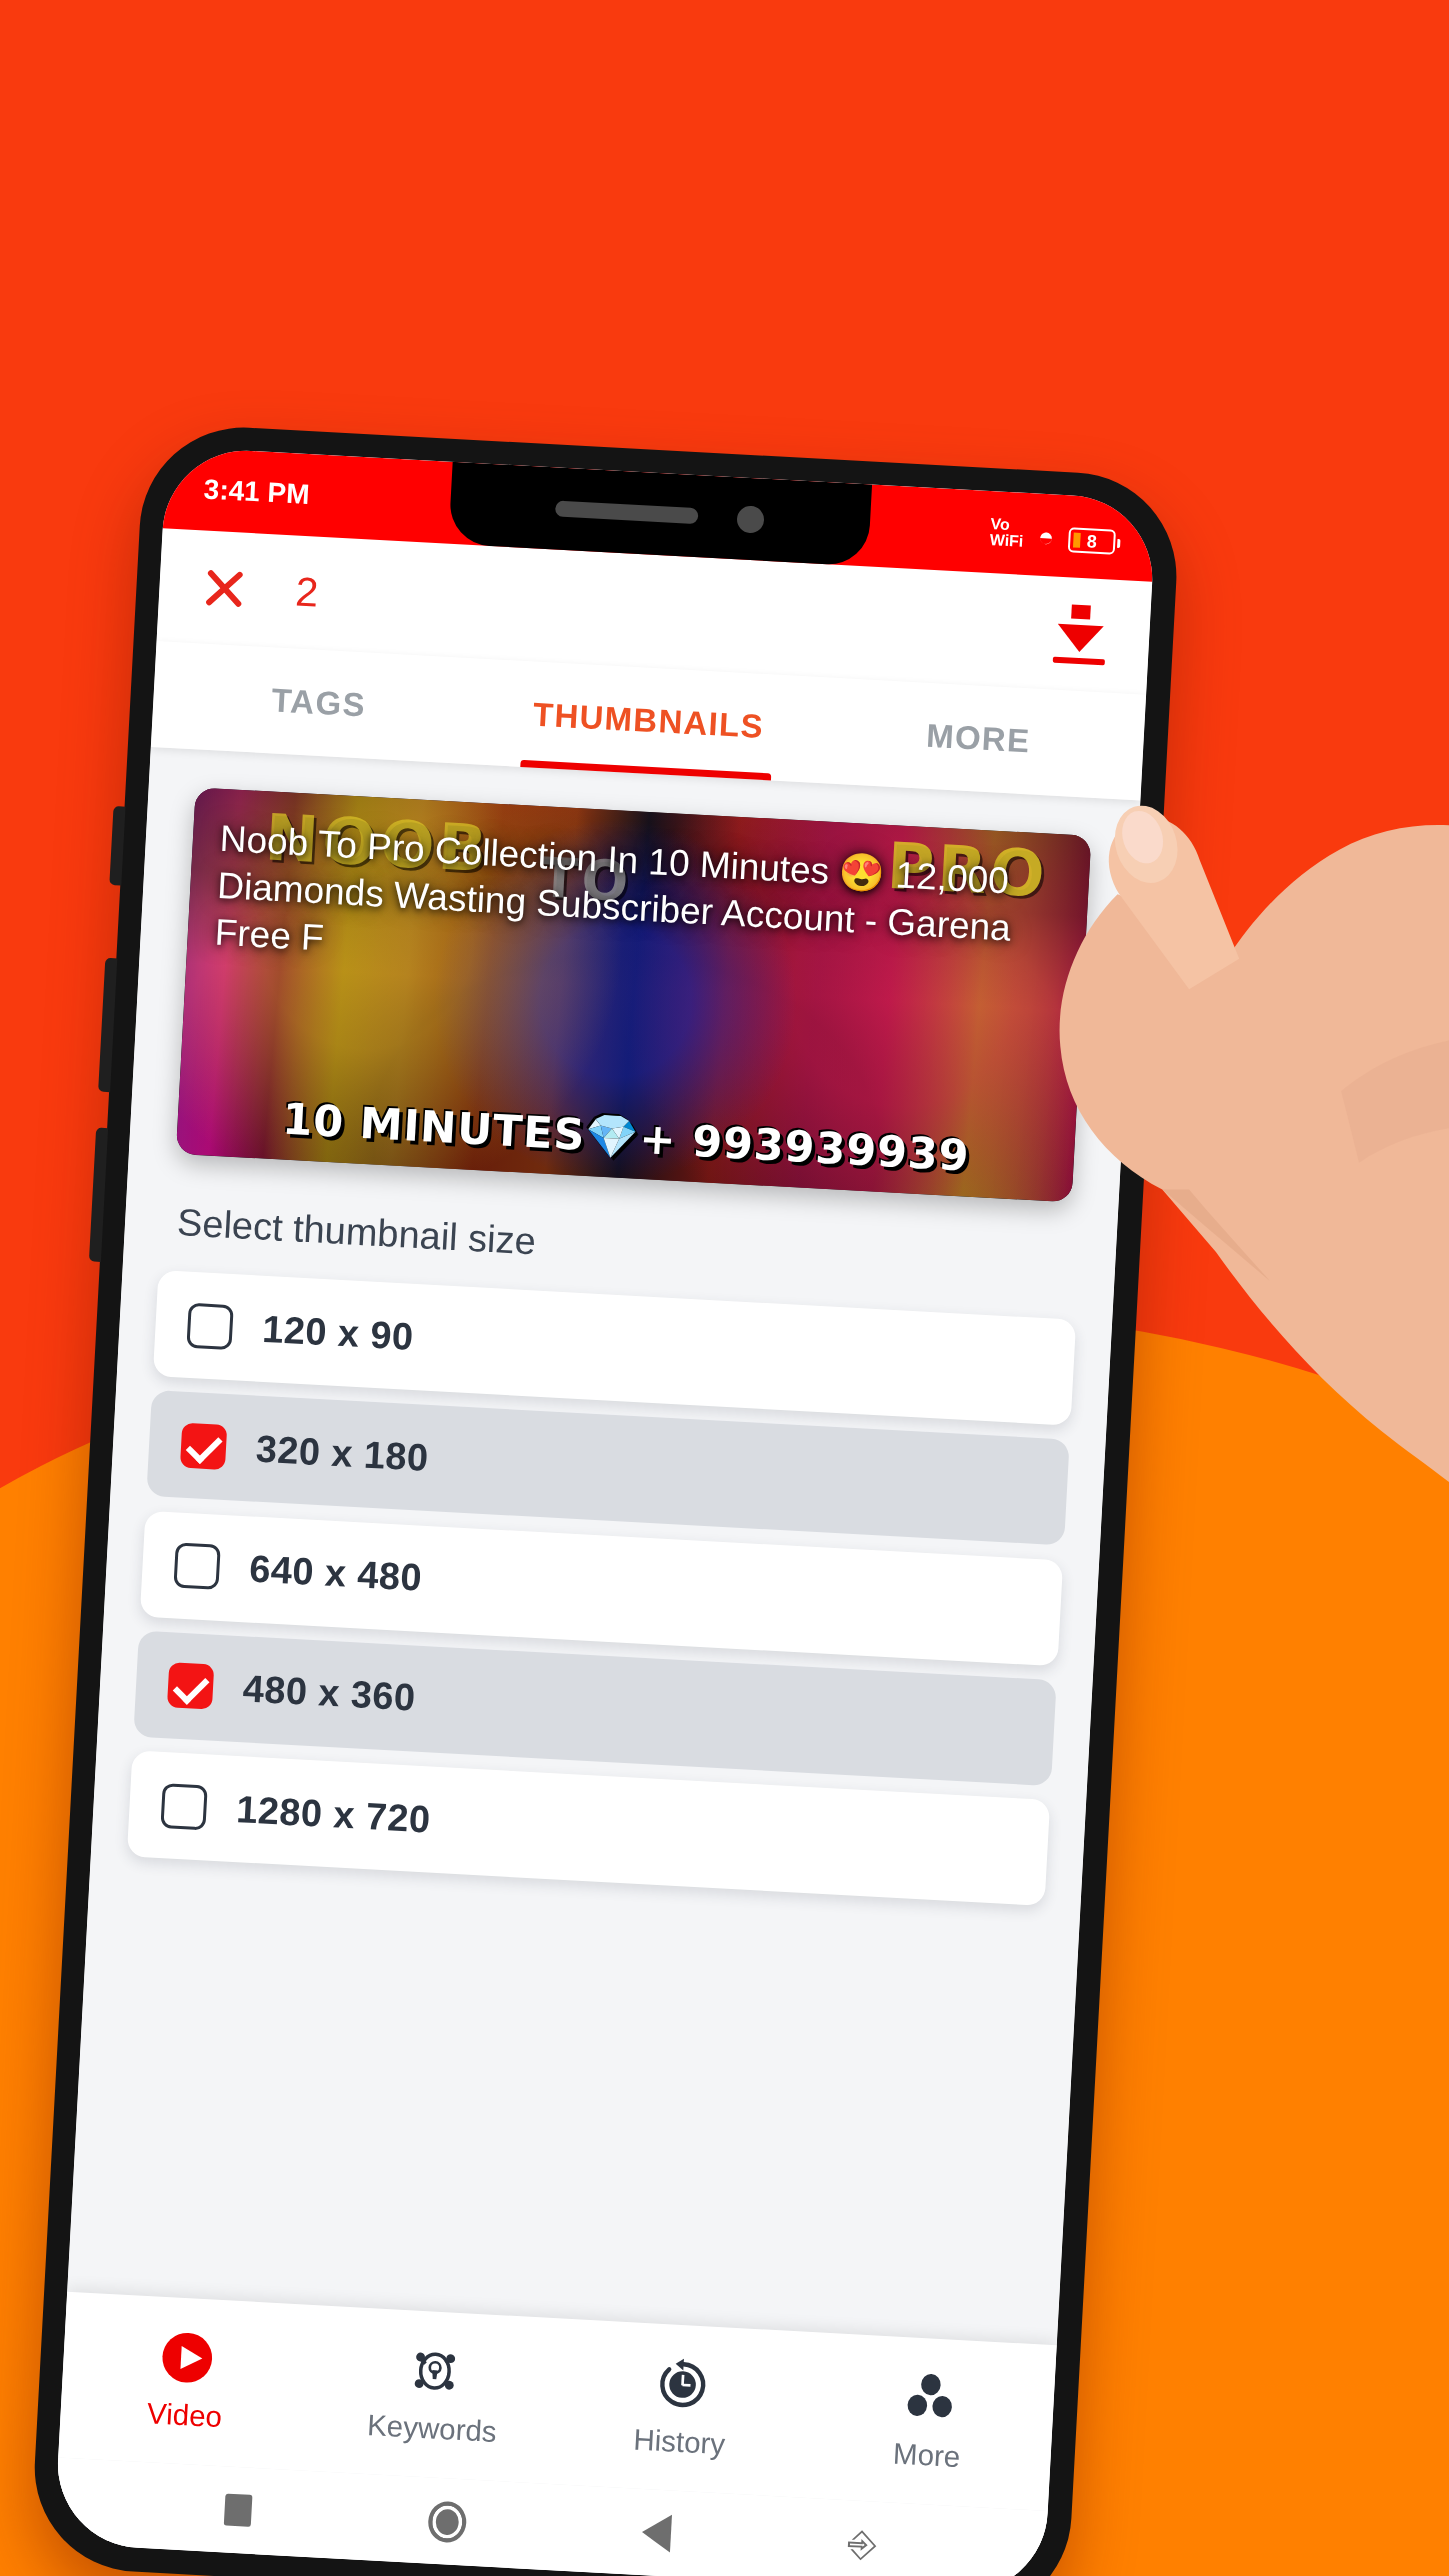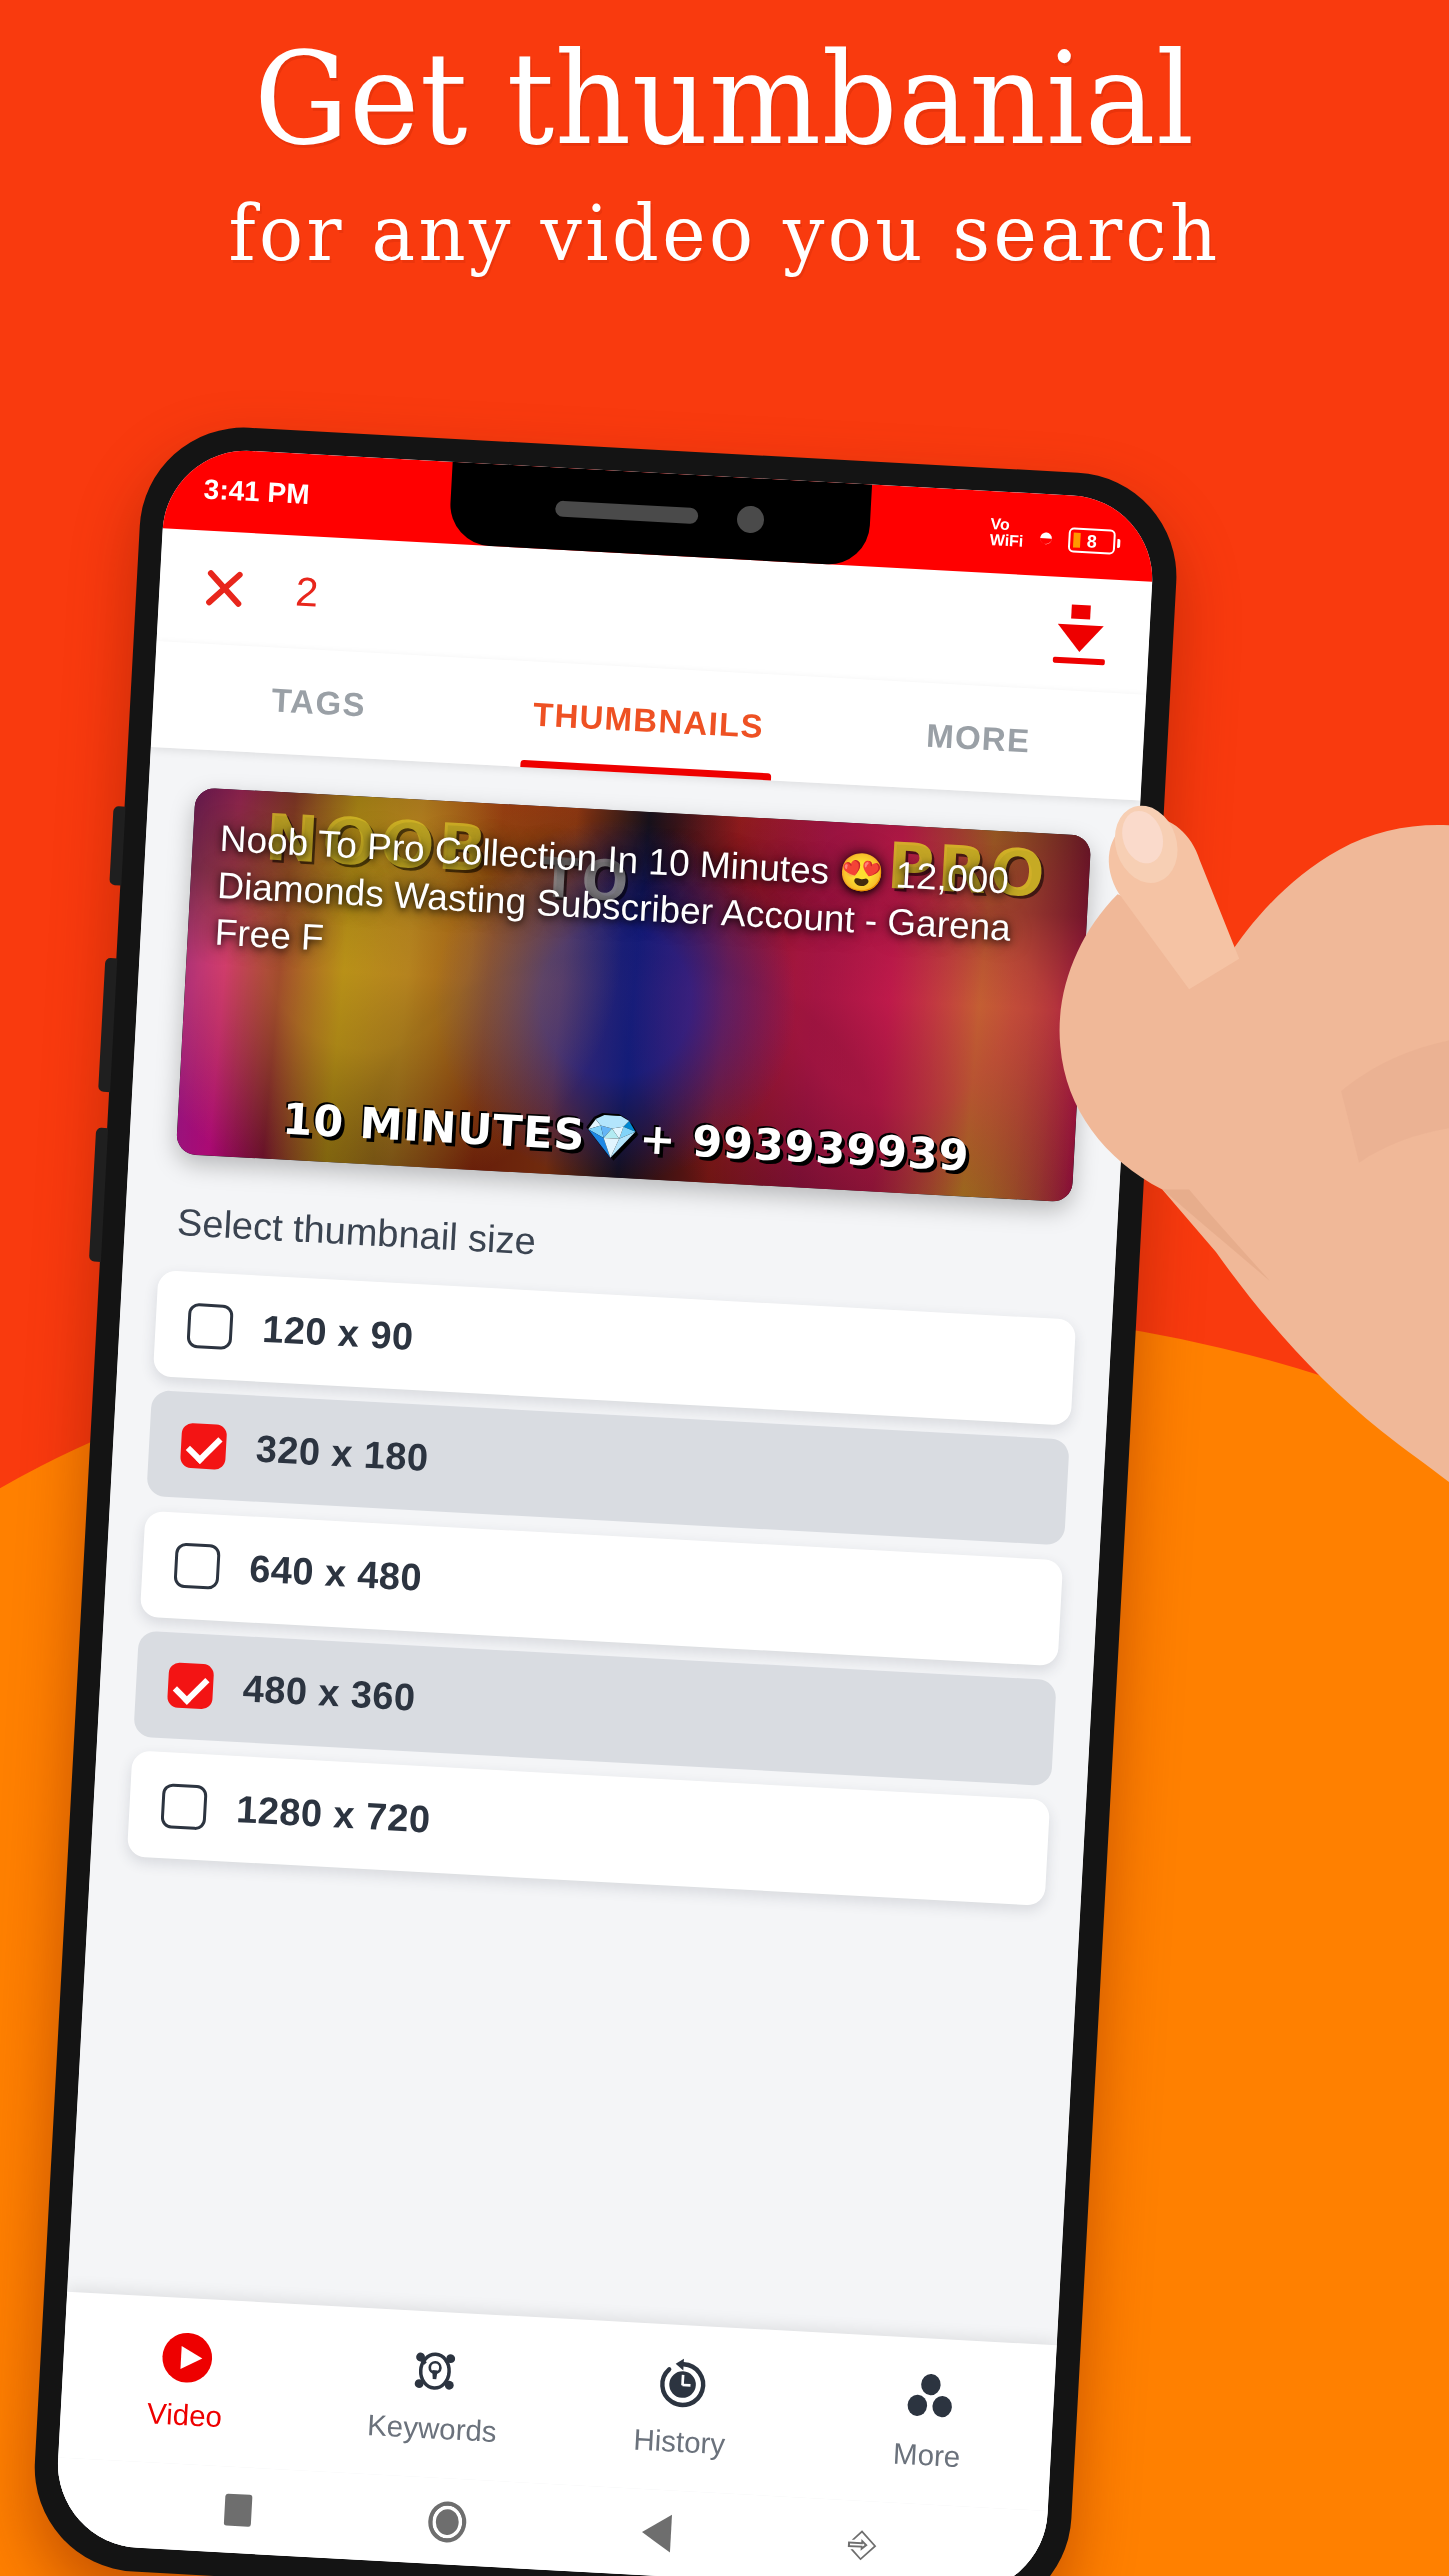--- a/index.html
+++ b/index.html
@@ -476,24 +476,20 @@
     z-index: 60;
     pointer-events: none;
   }
 </style>
 </head>
 <body>
 
 <div id="stage">
   <div id="bg-bottom"></div>
 
-  <div id="headline-block">
-    <div id="headline">Get thumbanial</div>
-    <div id="subheadline">for any video you search</div>
-  </div>
 
   <div id="phone-wrap">
     <div id="phone-body">
       <div class="side-btn" id="sb1"></div>
       <div class="side-btn" id="sb2"></div>
       <div class="side-btn" id="sb3"></div>
 
       <div id="phone-screen">
 
         <div id="status-bar">

